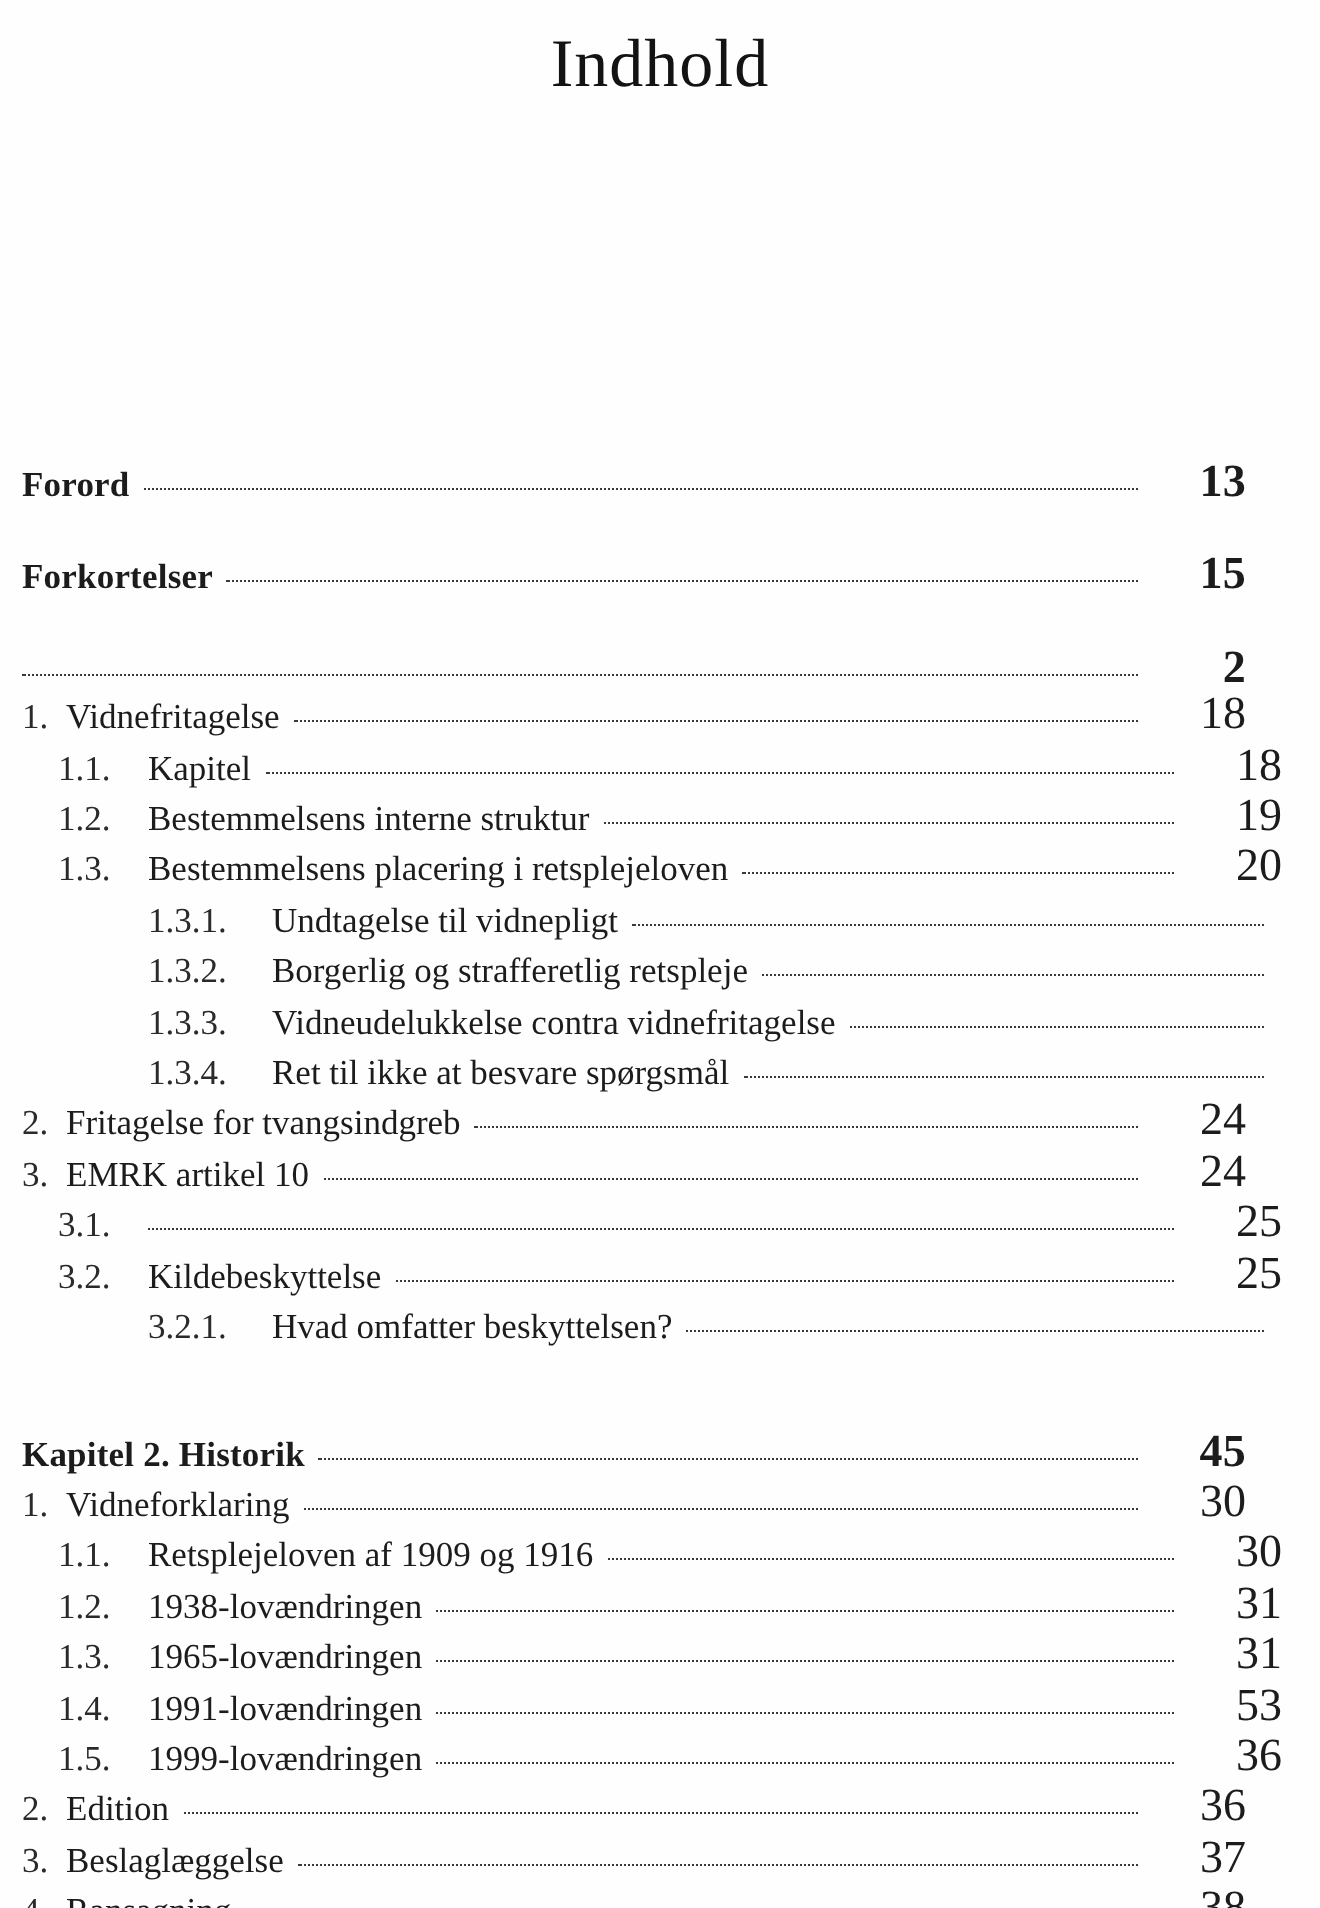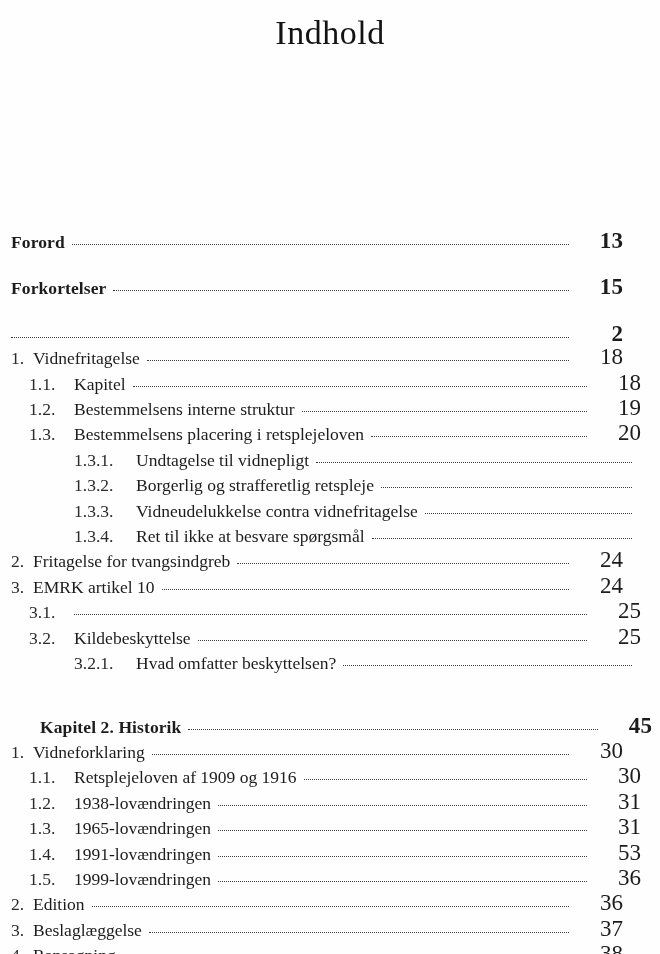--- a/index.html
+++ b/index.html
@@ -49,21 +49,21 @@
   .toc-row {
     display: flex;
     align-items: baseline;
     width: 100%;
     font-size: 17.5px;
     line-height: 23.4px;
     color: #1c1c1c;
     white-space: nowrap;
   }
   .toc-row.gap-md { margin-top: 21px; }
-  .toc-row.gap-xl { margin-top: 38px; margin-left: 29px; }
+  .toc-row.gap-xl { margin-top: 38px; }
 
   
   .num {
     flex: 0 0 auto;
     text-align: left;
     color: #2a2a2a;
   }
 
   
   .lvl-0 { padding-left: 0px; font-weight: 700; letter-spacing: 0.1px; }

